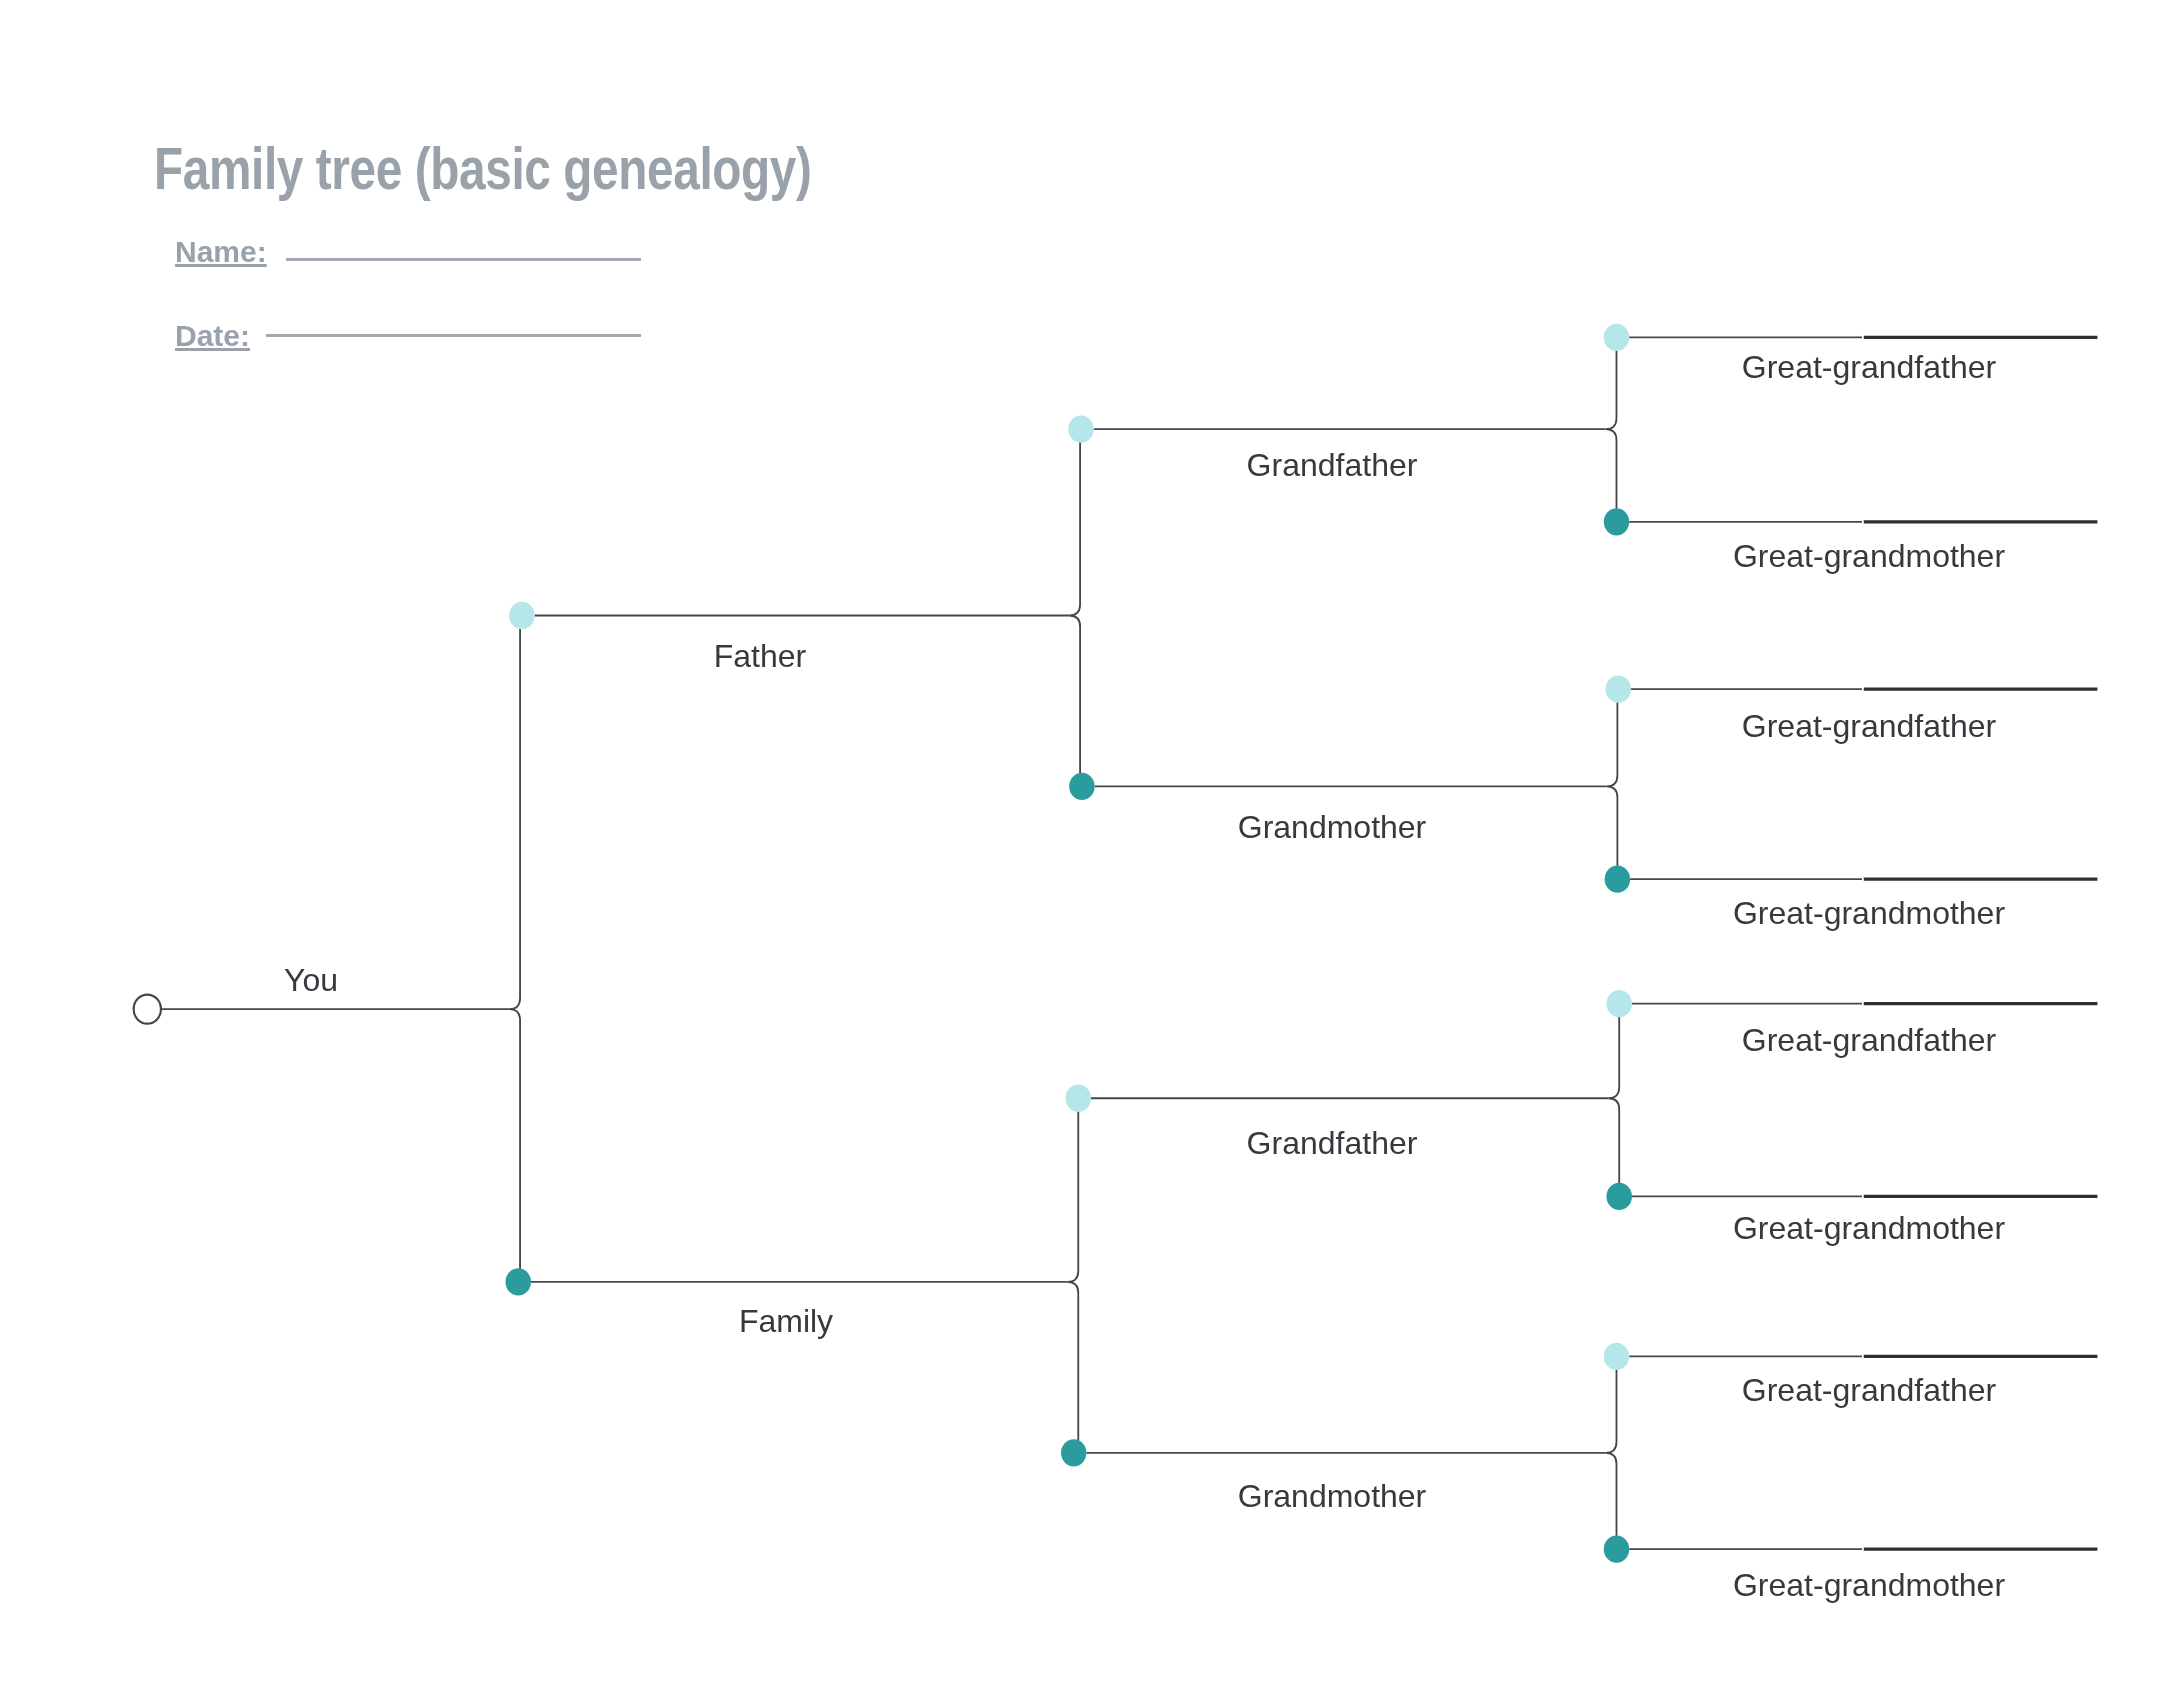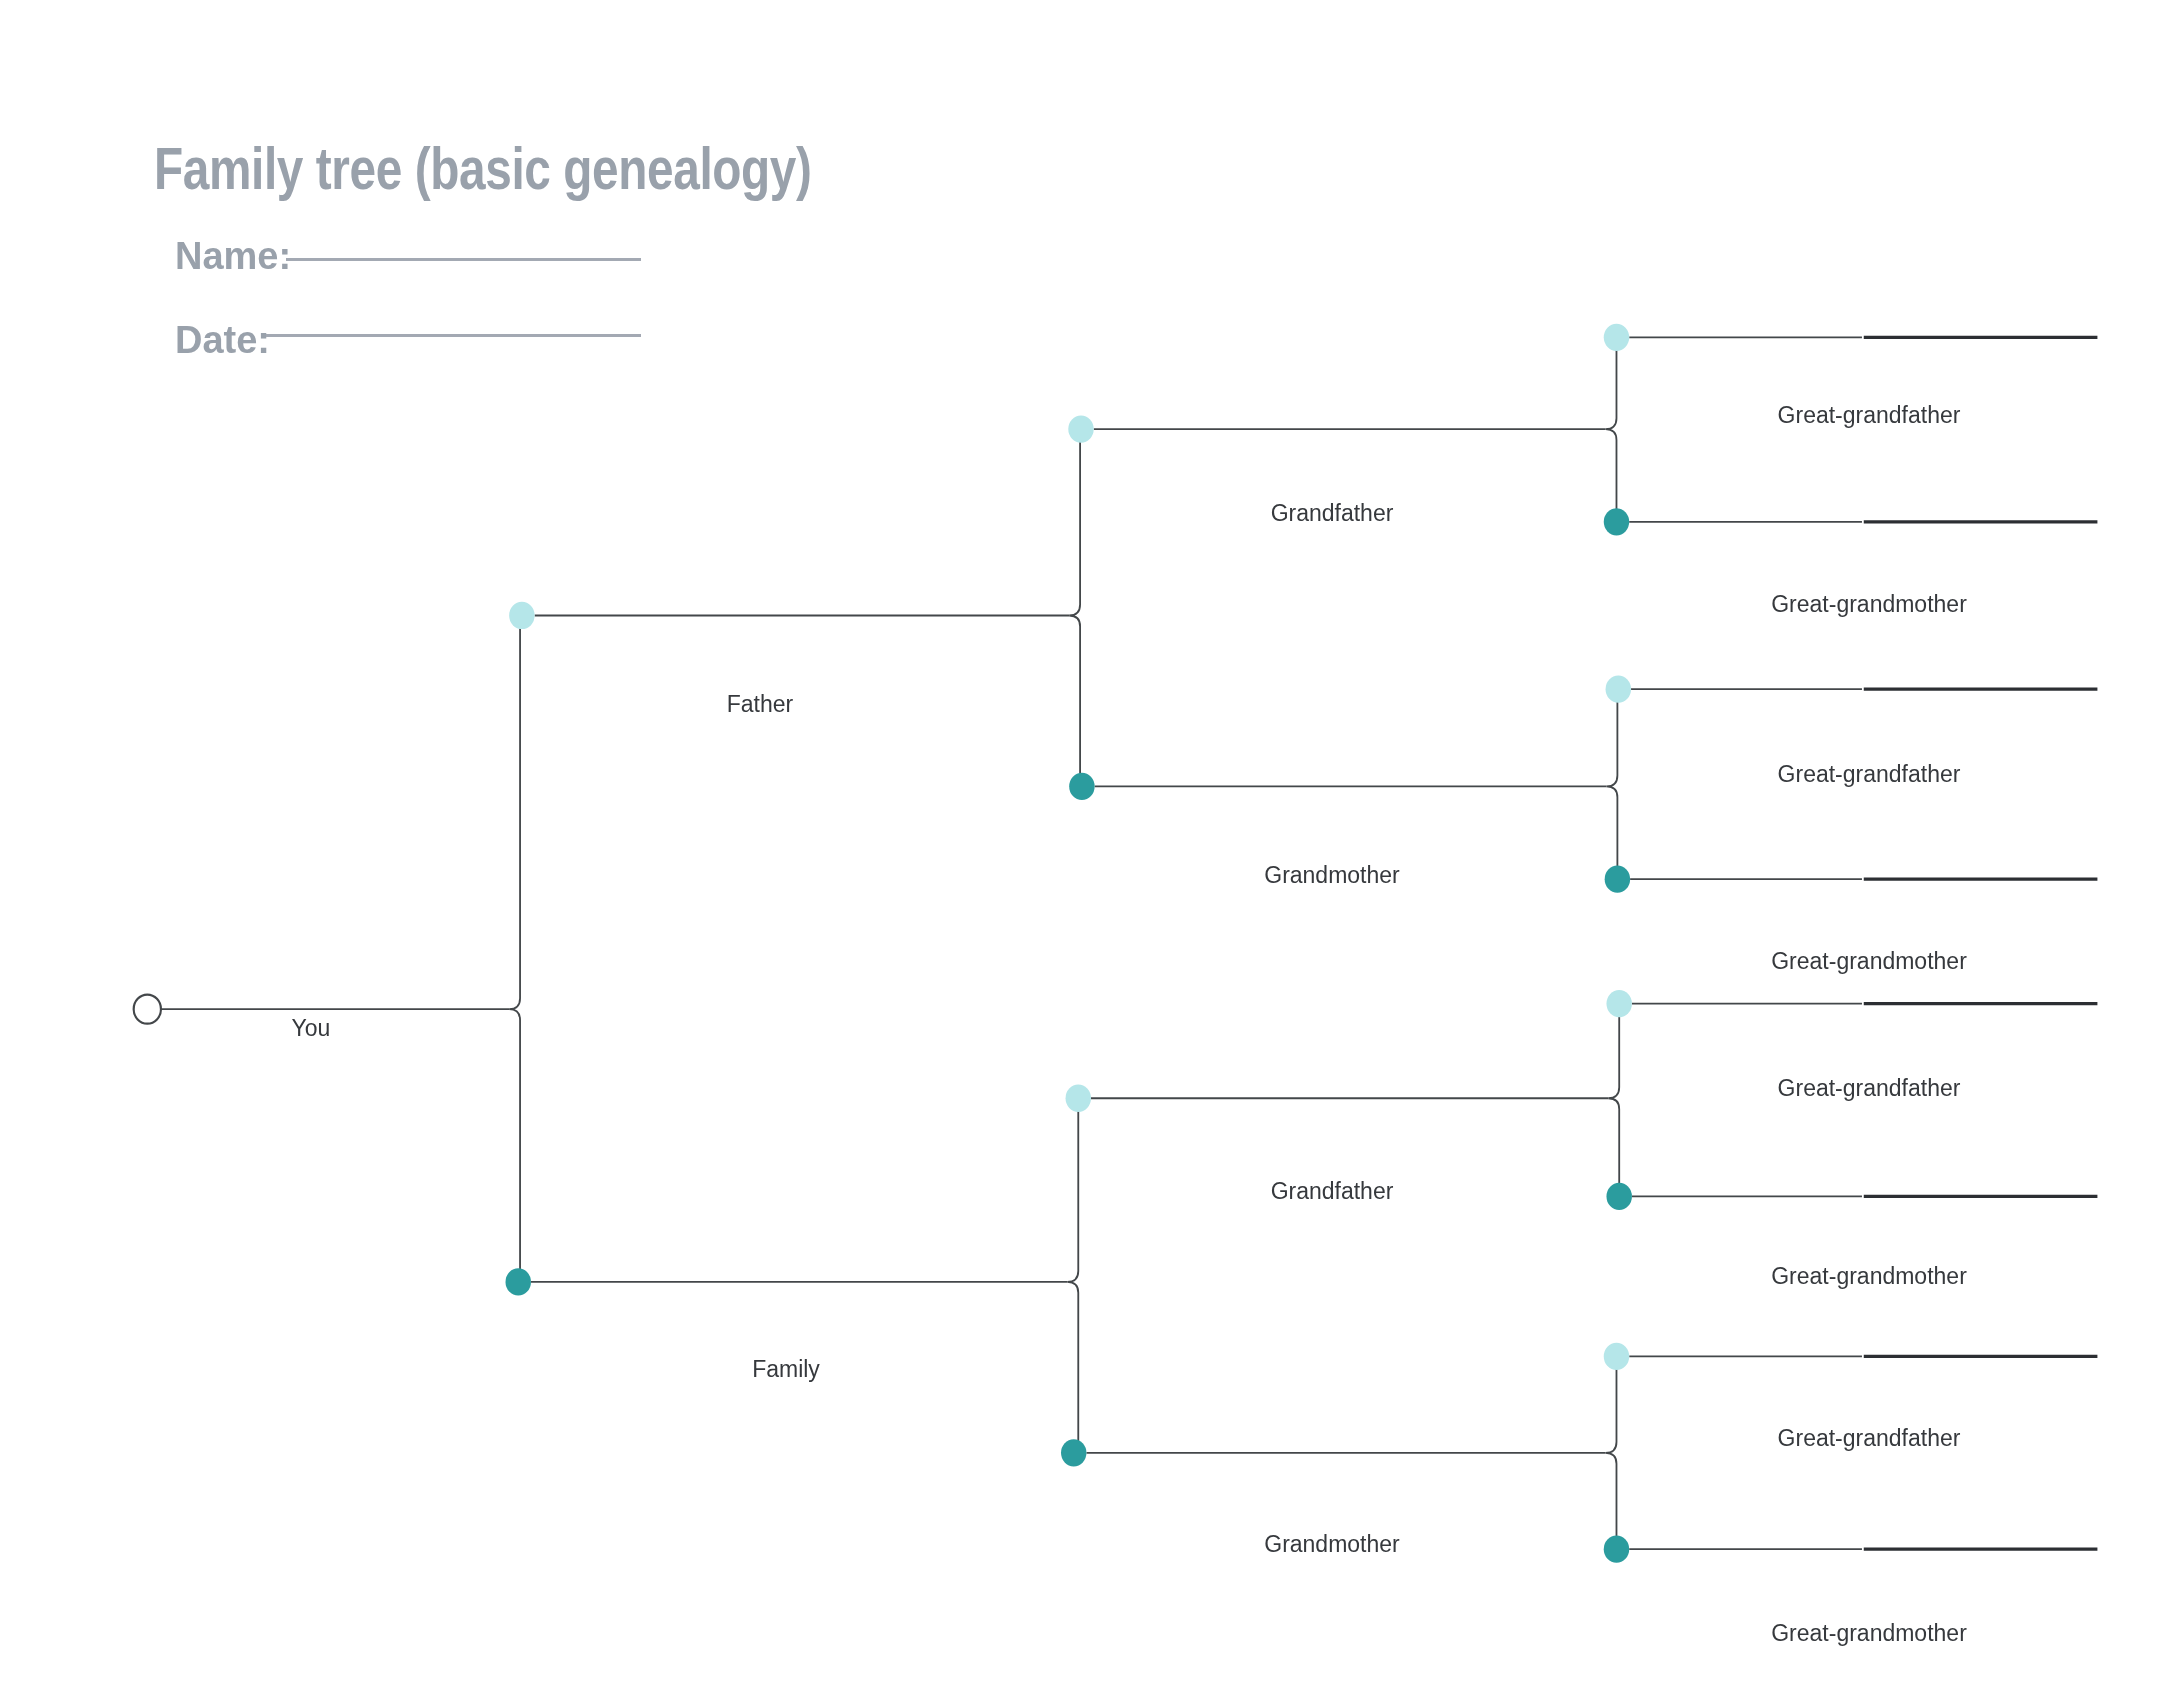--- a/index.html
+++ b/index.html
@@ -12,44 +12,44 @@
   }
   .page-title{
     position:absolute;left:154px;top:135px;
     font-size:59px;font-weight:bold;letter-spacing:-0.5px;
     color:var(--heading-text,#99a1ab);
     transform:scaleX(.81);transform-origin:left top;
     white-space:nowrap;
   }
   .field-label{
     position:absolute;left:175px;
-    font-size:38px;font-weight:bold;
+    font-size:30px;font-weight:bold;
     color:var(--heading-text,#99a1ab);
     white-space:nowrap;
+    text-decoration:underline;
   }
   .field-label.name{top:235px;}
   .field-label.date{top:319px;}
   .field-line{
     position:absolute;height:2.7px;
     background:var(--underline,#a3a9b3);
   }
   .field-line.name{left:286px;top:258px;width:355px;}
   .field-line.date{left:266px;top:334px;width:375px;}
   svg.tree{position:absolute;left:0;top:0;}
   .connector{stroke:var(--connector,#43474a);stroke-width:2;fill:none;}
   .write-line{stroke:var(--write-line,#2c2f33);stroke-width:3.5;fill:none;}
   .dot-light{fill:var(--node-light,#b5e6e9);}
   .dot-dark{fill:var(--node-dark,#2b9c9e);}
   .dot-you{fill:#ffffff;stroke:var(--connector,#43474a);stroke-width:2.4;}
   .node-label{
     position:absolute;
     transform:translate(-50%,-50%);
-    font-size:23px;color:var(--node-label-text,#36393d);
+    font-size:32px;color:var(--node-label-text,#36393d);
     white-space:nowrap;
-    margin-top:48px;
   }
 </style>
 </head>
 <body>
 
 <div id="canvas">
 
   <div class="page-title">Family tree (basic genealogy)</div>
 
   <div class="field-label name">Name:</div>

